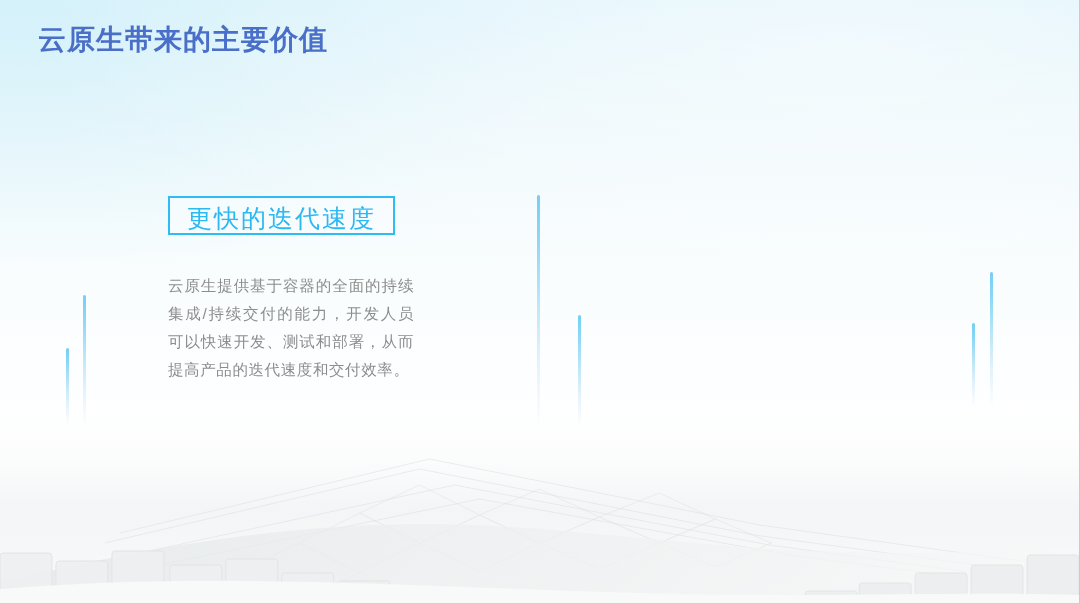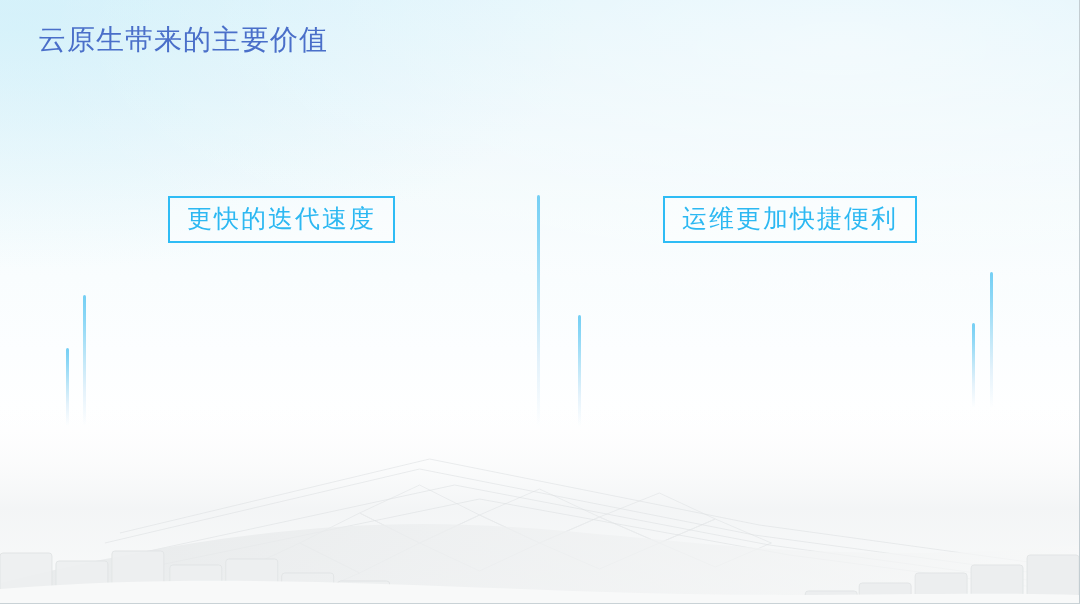--- a/index.html
+++ b/index.html
@@ -53,21 +53,21 @@
     overflow: hidden;
   }
   .scenery svg { display: block; width: 100%; height: 100%; }
 
   
   .slide-title {
     position: absolute;
     left: 38px;
     top: 22px;
     font-size: 28px;
-    font-weight: normal;
+    font-weight: bold;
     letter-spacing: 1px;
     color: #4a6fc9;
     white-space: nowrap;
     line-height: 1.3;
     text-align: center;
   }
 
   
   .accent {
     position: absolute;
@@ -86,21 +86,21 @@
   .column {
     position: absolute;
     width: 250px;
   }
   .col-left  { left: 168px; top: 196px; }
   .col-right { left: 663px; top: 196px; }
 
   .headline-box {
     display: inline-block;
     border: 2px solid #2ebcf5;
-    padding: 6px 17px 8px 17px;
+    padding: 6px 17px 0 17px;
     background: rgba(255,255,255,0.35);
     box-sizing: border-box;
   }
   .headline-text {
     font-size: 25px;
     font-weight: normal;
     color: #2cb8f2;
     letter-spacing: 2px;
     white-space: nowrap;
     line-height: 1.15;
@@ -195,21 +195,19 @@
   <div class="accent" style="left:83px;  top:295px; height:131px;"></div>
   <div class="accent" style="left:537px; top:195px; height:232px;"></div>
   <div class="accent" style="left:578px; top:315px; height:112px;"></div>
   <div class="accent" style="left:972px; top:323px; height:85px;"></div>
   <div class="accent" style="left:990px; top:272px; height:136px;"></div>
 
   <div class="column col-left">
     <div class="headline-box">
       <div class="headline-text">更快的迭代速度</div>
     </div>
+    <div class="body-text">云原生提供基于容器的全面的持续集成/持续交付的能力，开发人员可以快速开发、测试和部署，从而提高产品的迭代速度和交付效率。</div>
   </div>
 
   <div class="column col-right">
-    <div class="headline-box">
-      <div class="headline-text">运维更加快捷便利</div>
-    </div>
   </div>
 
 </div>
 
 </body></html>

